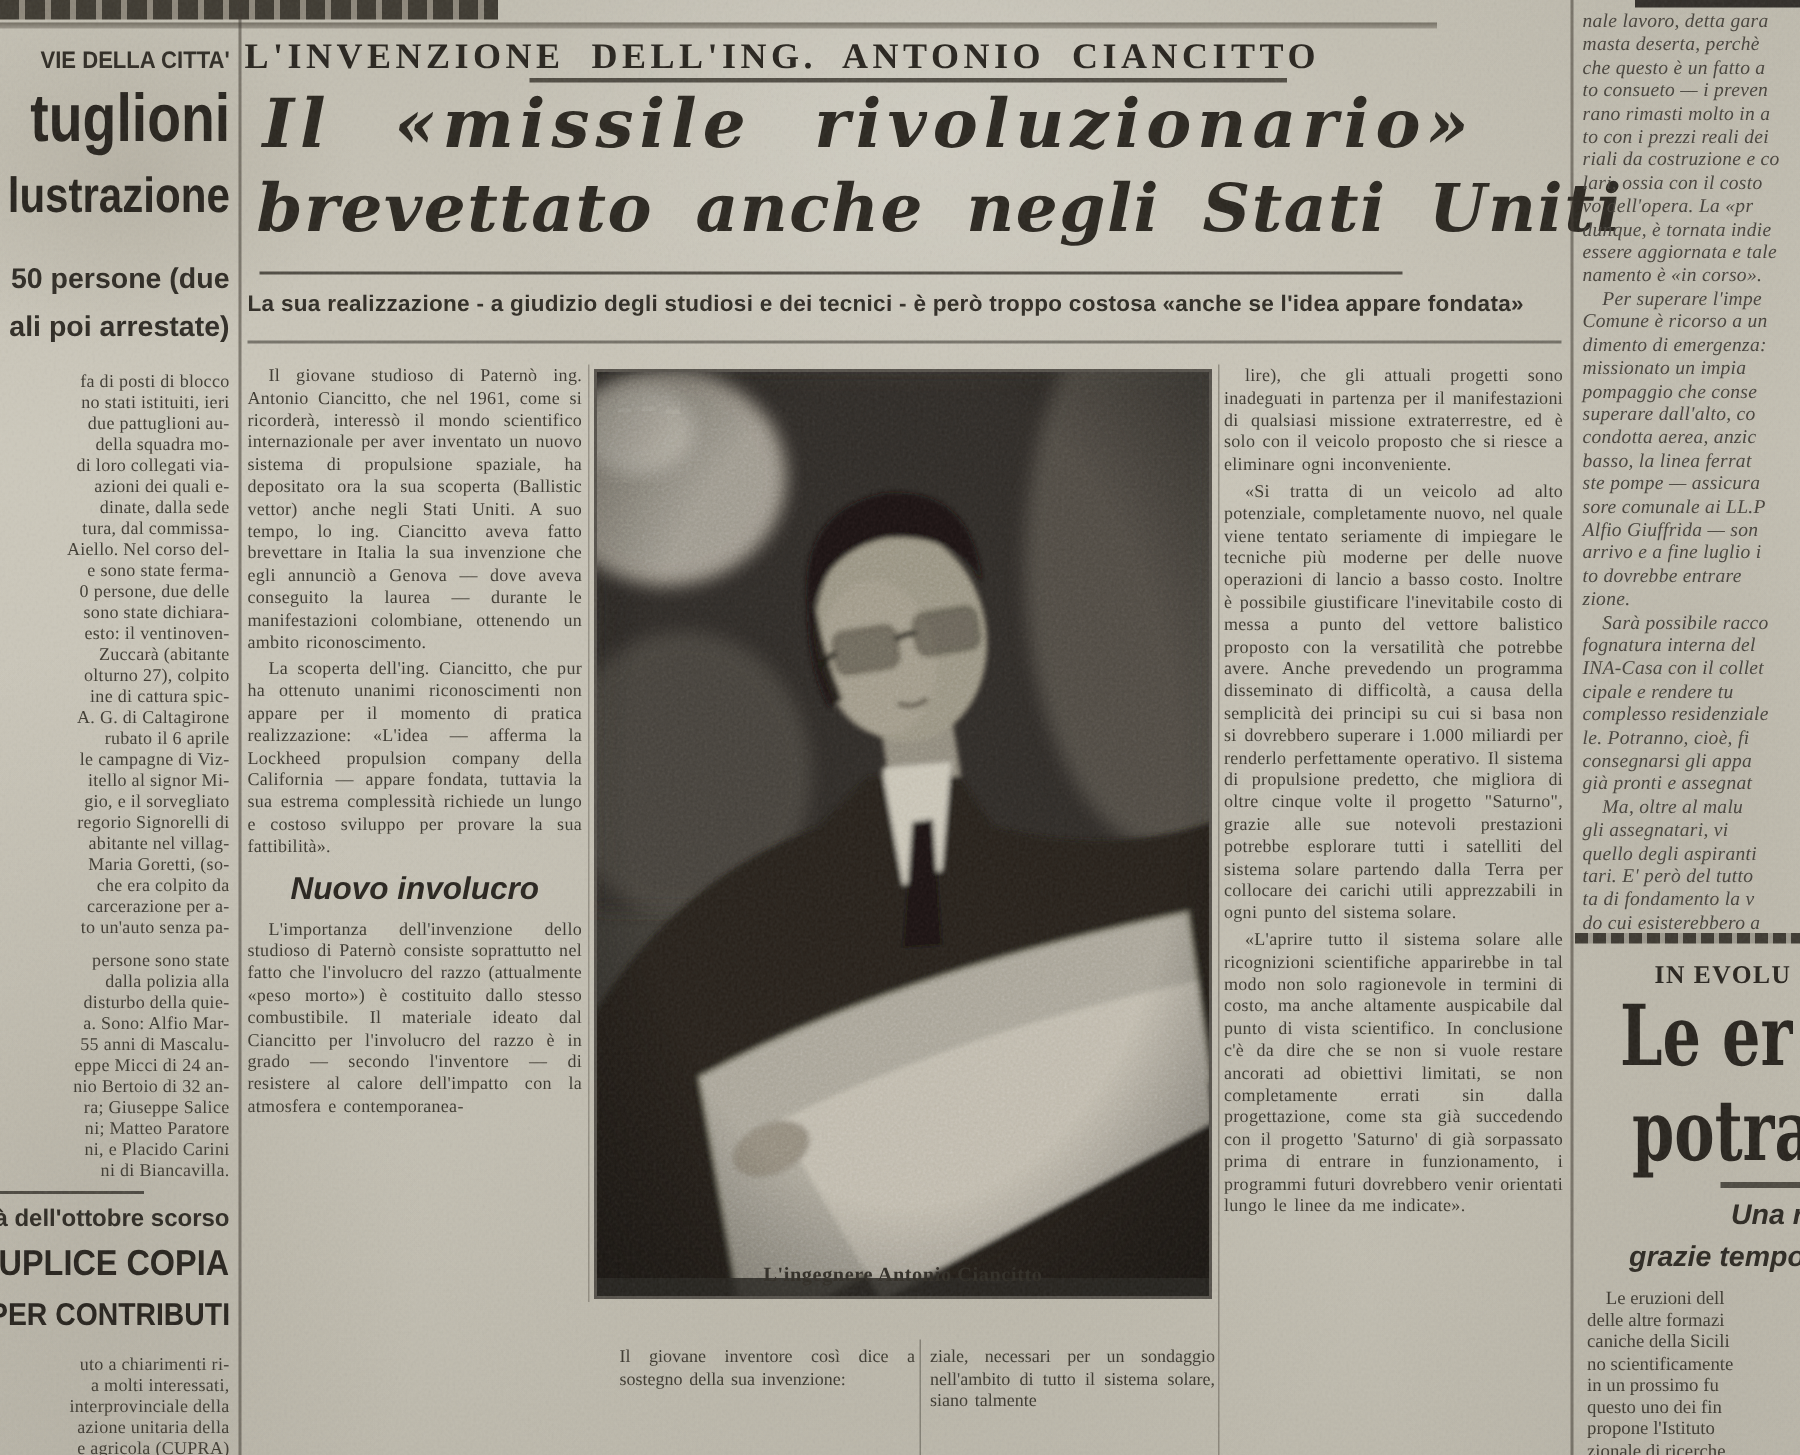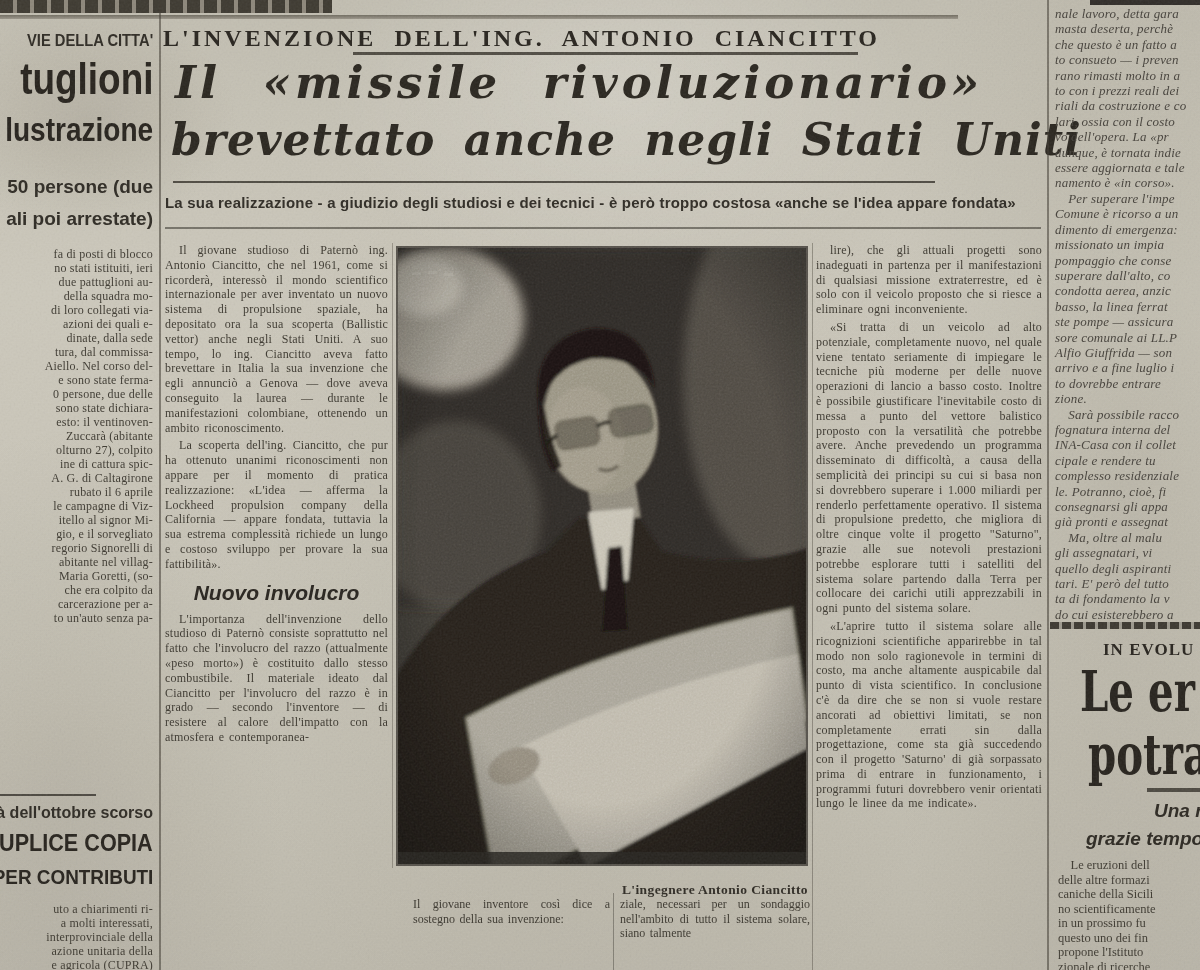--- a/index.html
+++ b/index.html
@@ -85,20 +85,31 @@
 rubato il 6 aprile
 le campagne di Viz-
 itello al signor Mi-
 gio, e il sorvegliato
 regorio Signorelli di
 abitante nel villag-
 Maria Goretti, (so-
 che era colpito da
 carcerazione per a-
 to un'auto senza pa-</div>
+    <div class="abs lcol bodyfrag" style="right:4px;top:633px;">persone sono state
+dalla polizia alla
+disturbo della quie-
+a. Sono: Alfio Mar-
+55 anni di Mascalu-
+eppe Micci di 24 an-
+nio Bertoio di 32 an-
+ra; Giuseppe Salice
+ni; Matteo Paratore
+ni, e Placido Carini
+ni di Biancavilla.</div>
     <div class="hrule" style="left:0;top:794px;width:96px;"></div>
     <div class="abs lcol kicker-sm" style="right:4px;top:804px;font-size:16px;">ità dell'ottobre scorso</div>
     <div class="abs lcol headfrag" style="right:4px;top:831px;font-size:24px;transform:scaleX(.9);">UPLICE COPIA</div>
     <div class="abs lcol headfrag" style="right:4px;top:866px;font-size:21px;transform:scaleX(.9);">E PER CONTRIBUTI</div>
     <div class="abs lcol bodyfrag" style="right:4px;top:902px;">uto a chiarimenti ri-
 a molti interessati,
 interprovinciale della
 azione unitaria della
 e agricola (CUPRA)</div>
   </div>
@@ -178,21 +189,21 @@
           <rect x="32" y="25" width="9" height="3" fill="#d8d3c5"></rect>
           <rect x="48" y="27" width="9" height="3" fill="#d8d3c5"></rect>
         </g>
         <rect width="412" height="620" fill="url(#vig)"></rect>
         <rect width="412" height="620" filter="url(#pgrain)" opacity=".28" style="mix-blend-mode:overlay"></rect>
         <rect x="0" y="606" width="412" height="14" fill="#26231e" opacity=".85"></rect>
         <rect x="1" y="1" width="410" height="618" fill="none" stroke="#55514a" stroke-width="2"></rect>
       </svg>
     </div>
 
-    <div class="abs caption" style="left:233px;top:882px;width:412px;text-align:right;">L'ingegnere Antonio Ciancitto</div>
+    <div class="abs caption" style="left:233px;top:842px;width:412px;">L'ingegnere Antonio Ciancitto</div>
 
     <div class="abs below" style="left:250px;top:897px;width:197px;height:73px;overflow:hidden;">
       <p>Il giovane inventore così dice a sostegno della sua invenzione:</p>
     </div>
     <div class="vrule" style="left:450px;top:893px;height:77px;width:1px;background:rgba(62,57,48,.45);"></div>
     <div class="abs below" style="left:457px;top:897px;width:190px;height:73px;overflow:hidden;">
       <p>ziale, necessari per un sondaggio nell'ambito di tutto il sistema solare, siano talmente</p>
     </div>
 
     <div class="vrule" style="left:649px;top:243px;height:727px;width:1px;background:rgba(62,57,48,.4);"></div>

